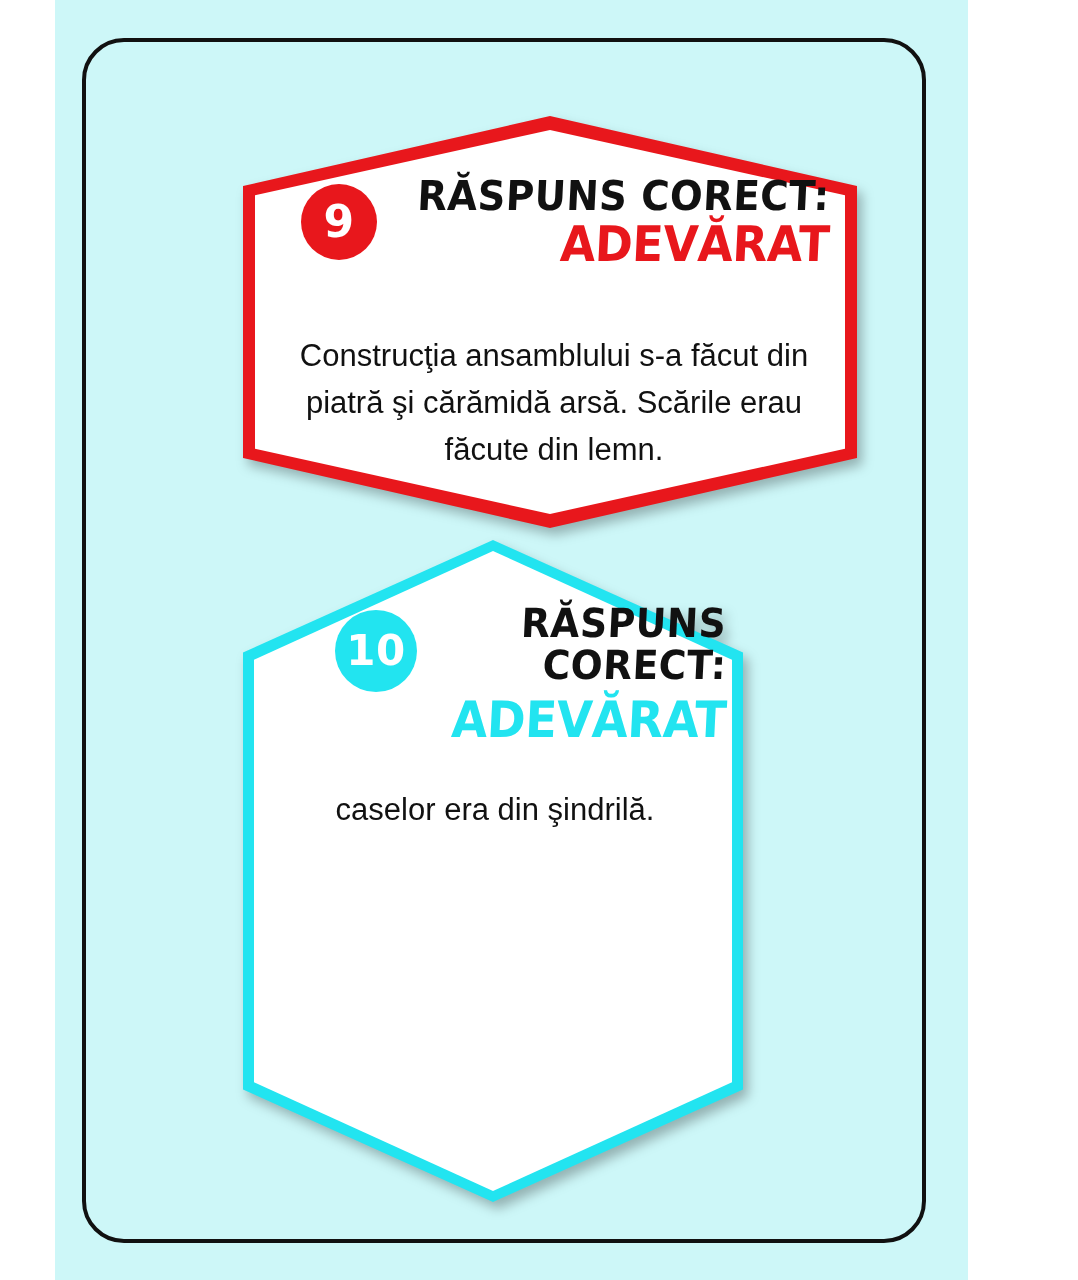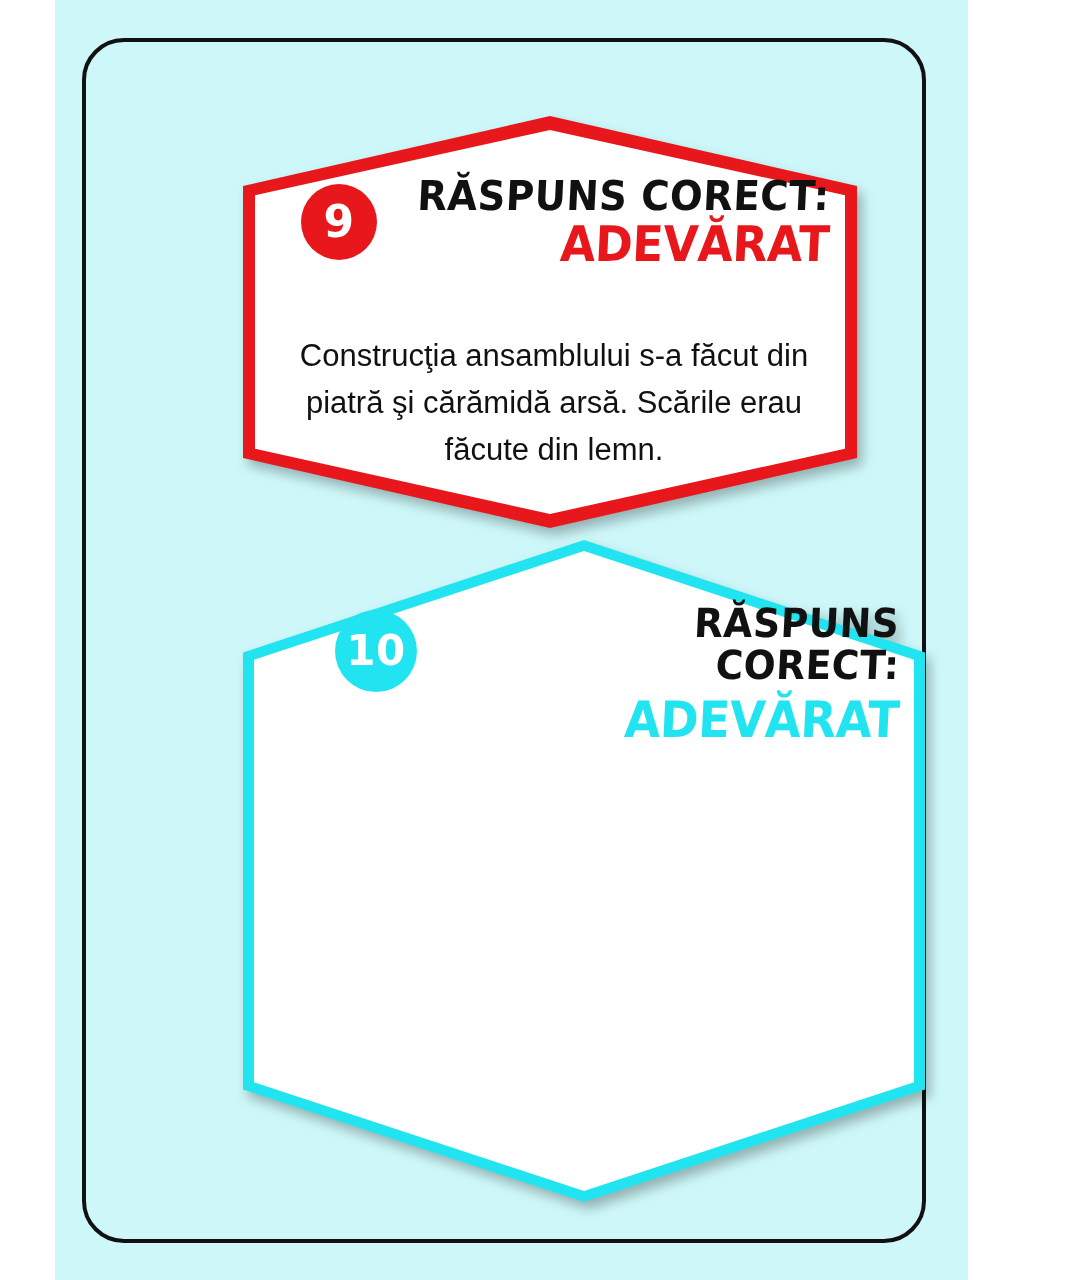--- a/index.html
+++ b/index.html
@@ -42,21 +42,21 @@
     clip-path:polygon(50% 0%, 100% 17%, 100% 83%, 50% 100%, 0% 83%, 0% 17%);
     background:#ffffff;
   }
   .hex-content{position:absolute;inset:0;}
 
   
   #hex-red{left:243px;top:116px;width:614px;height:412px;}
   #hex-red .hex-inner{left:12px;top:14px;right:12px;bottom:14px;}
 
   
-  #hex-cyan{left:243px;top:540px;width:682px;height:662px;}
+  #hex-cyan{left:243px;top:540px;width:500px;height:662px;}
   #hex-cyan .hex-inner{left:11px;top:11px;right:11px;bottom:11px;}
 
   
   .hdr{
     position:absolute;display:flex;align-items:flex-start;
   }
   #hex-red .hdr{left:58px;top:60px;right:34px;}
   #hex-cyan .hdr{left:92px;top:62px;right:26px;}
 
   .badge{
@@ -162,17 +162,17 @@
 
       <div class="hdr">
         <div class="badge" id="badge-10" style="background: rgb(34, 228, 240);">10</div>
         <div class="hdr-text">
           <div class="lbl-correct">RĂSPUNS</div>
           <div class="lbl-correct">CORECT:</div>
           <div class="lbl-answer" id="answer-word-10" style="color: rgb(34, 228, 240);">ADEVĂRAT</div>
         </div>
       </div>
 
-      <div class="body-text" id="body-cyan"></div>
+      <div class="body-text" id="body-cyan"><span class="last-line">caselor era din şindrilă.</span></div>
     </div>
   </div>
 
 </div>
 
 </body></html>

